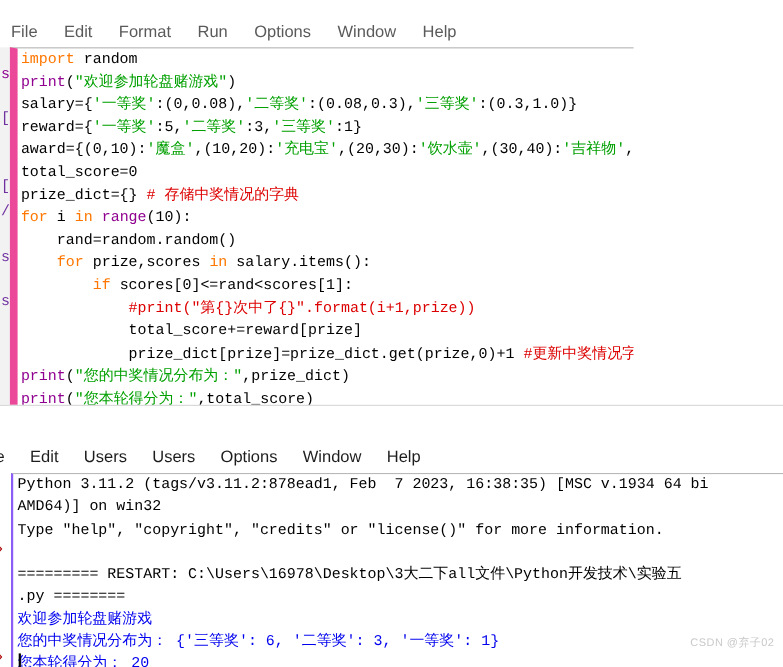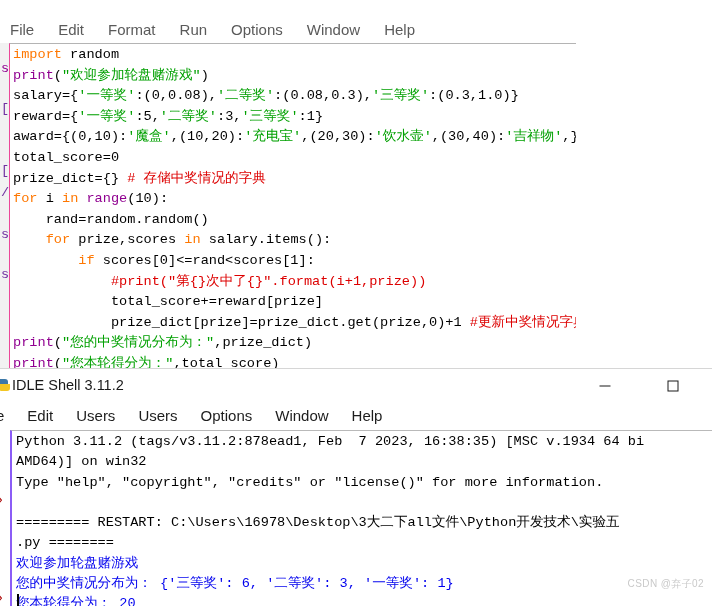--- a/index.html
+++ b/index.html
@@ -64,21 +64,21 @@
     white-space: nowrap;
     overflow: hidden;
   }
 
   .editor-border {
     position: absolute;
     left: 9px; top: 27px;
     width: 703px;
     height: 337px;
     background: #ffffff;
-    border-left: 1px solid #ec4899;
+    border-left: 7px solid #ec4899;
     border-top: 1px solid #b4b4b4;
     box-sizing: border-box;
     overflow: hidden;
   }
 
   .code-area {
     position: absolute;
     left: 3px;
     top: 1px;
     width: 700px;
@@ -294,33 +294,20 @@
 
   <div class="editor-border">
     <div class="code-area" id="code-area"><div class="code-line"><span class="kw">import </span><span class="plain">random</span></div><div class="code-line"><span class="bi">print</span><span class="plain">(</span><span class="str">"欢迎参加轮盘赌游戏"</span><span class="plain">)</span></div><div class="code-line"><span class="plain">salary={</span><span class="str">'一等奖'</span><span class="plain">:(0,0.08),</span><span class="str">'二等奖'</span><span class="plain">:(0.08,0.3),</span><span class="str">'三等奖'</span><span class="plain">:(0.3,1.0)}</span></div><div class="code-line"><span class="plain">reward={</span><span class="str">'一等奖'</span><span class="plain">:5,</span><span class="str">'二等奖'</span><span class="plain">:3,</span><span class="str">'三等奖'</span><span class="plain">:1}</span></div><div class="code-line"><span class="plain">award={(0,10):</span><span class="str">'魔盒'</span><span class="plain">,(10,20):</span><span class="str">'充电宝'</span><span class="plain">,(20,30):</span><span class="str">'饮水壶'</span><span class="plain">,(30,40):</span><span class="str">'吉祥物'</span><span class="plain">,}</span></div><div class="code-line"><span class="plain">total_score=0</span></div><div class="code-line"><span class="plain">prize_dict={} </span><span class="cmt"># 存储中奖情况的字典</span></div><div class="code-line"><span class="kw">for </span><span class="plain">i </span><span class="kw">in </span><span class="bi">range</span><span class="plain">(10):</span></div><div class="code-line"><span class="plain">    rand=random.random()</span></div><div class="code-line"><span class="plain">    </span><span class="kw">for </span><span class="plain">prize,scores </span><span class="kw">in </span><span class="plain">salary.items():</span></div><div class="code-line"><span class="plain">        </span><span class="kw">if </span><span class="plain">scores[0]&lt;=rand&lt;scores[1]:</span></div><div class="code-line"><span class="cmt">            #print("第{}次中了{}".format(i+1,prize))</span></div><div class="code-line"><span class="plain">            total_score+=reward[prize]</span></div><div class="code-line"><span class="plain">            prize_dict[prize]=prize_dict.get(prize,0)+1 </span><span class="cmt">#更新中奖情况字典</span></div><div class="code-line"><span class="bi">print</span><span class="plain">(</span><span class="str">"您的中奖情况分布为："</span><span class="plain">,prize_dict)</span></div><div class="code-line"><span class="bi">print</span><span class="plain">(</span><span class="str">"您本轮得分为："</span><span class="plain">,total_score)</span></div><div class="code-line"><span class="kw">for </span><span class="plain">item1,item2 </span><span class="kw">in </span><span class="plain">award.items():</span></div></div>
   </div>
 
   <div class="editor-bottom-bar"></div>
 </div>
 
 <div class="shell-window">
 
-  <div class="shell-titlebar">
-    <div class="shell-appicon">
-      <div class="py-top"></div>
-      <div class="py-bot"></div>
-    </div>
-    <div class="shell-title">IDLE Shell 3.11.2</div>
-    <div class="win-btn min-btn">
-      <div class="glyph"></div>
-    </div>
-    <div class="win-btn max-btn">
-      <div class="glyph"></div>
-    </div>
-  </div>
 
   <div class="shell-menubar" id="shell-menubar">
       <div class="menu-item">e</div>
       <div class="menu-item">Edit</div>
       <div class="menu-item">Users</div>
       <div class="menu-item">Users</div>
       <div class="menu-item">Options</div>
       <div class="menu-item">Window</div>
       <div class="menu-item">Help</div>
     </div>

